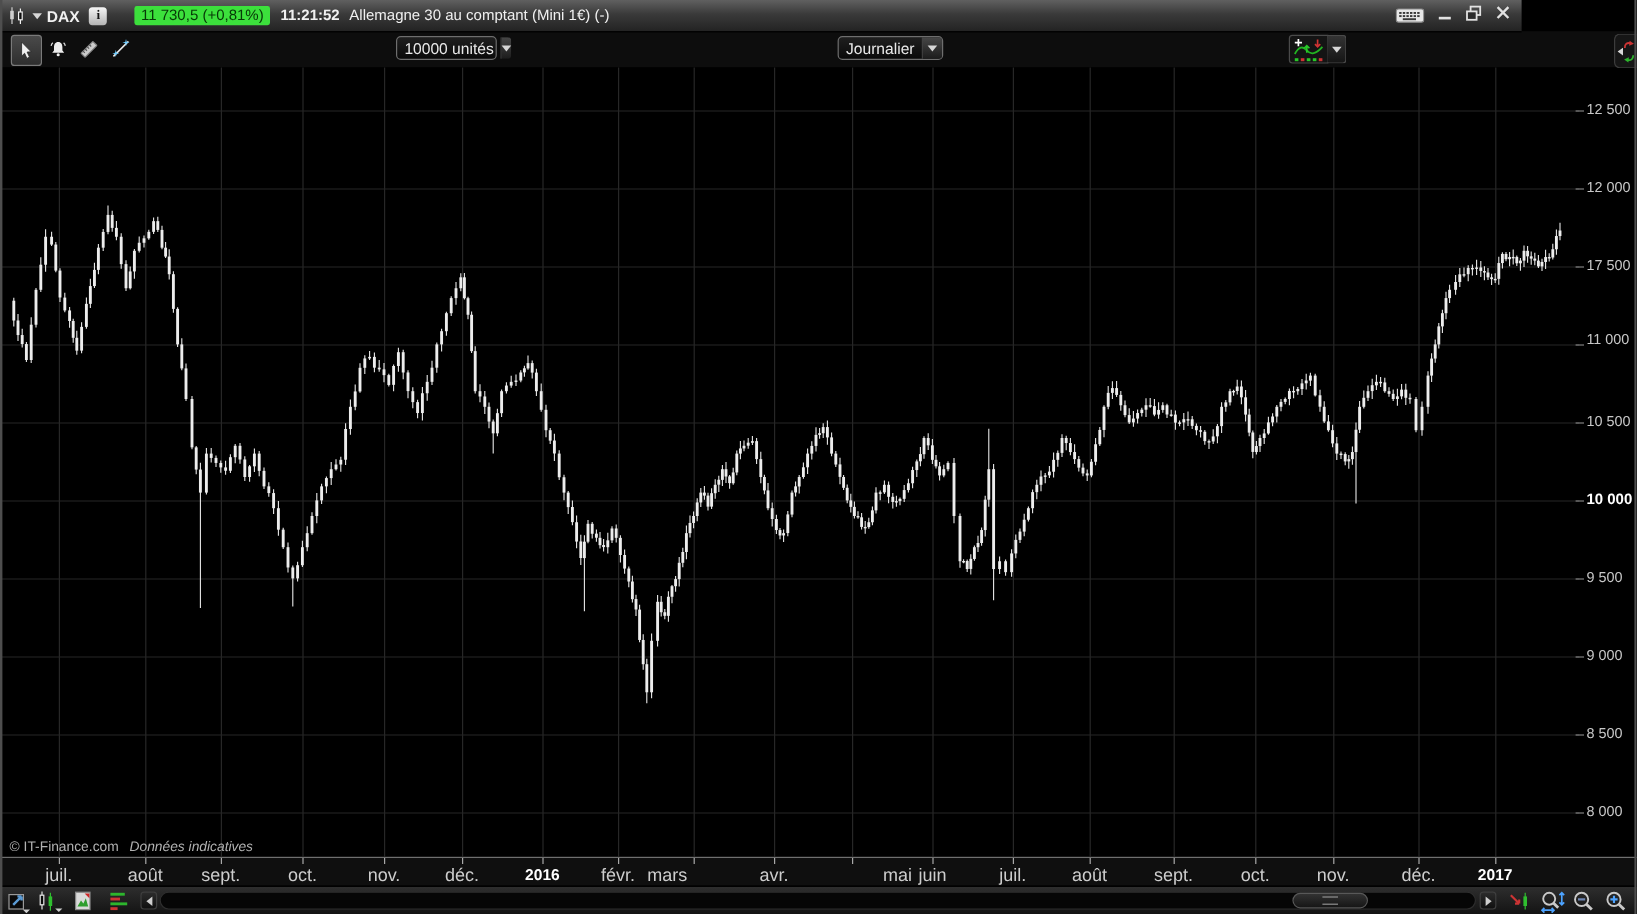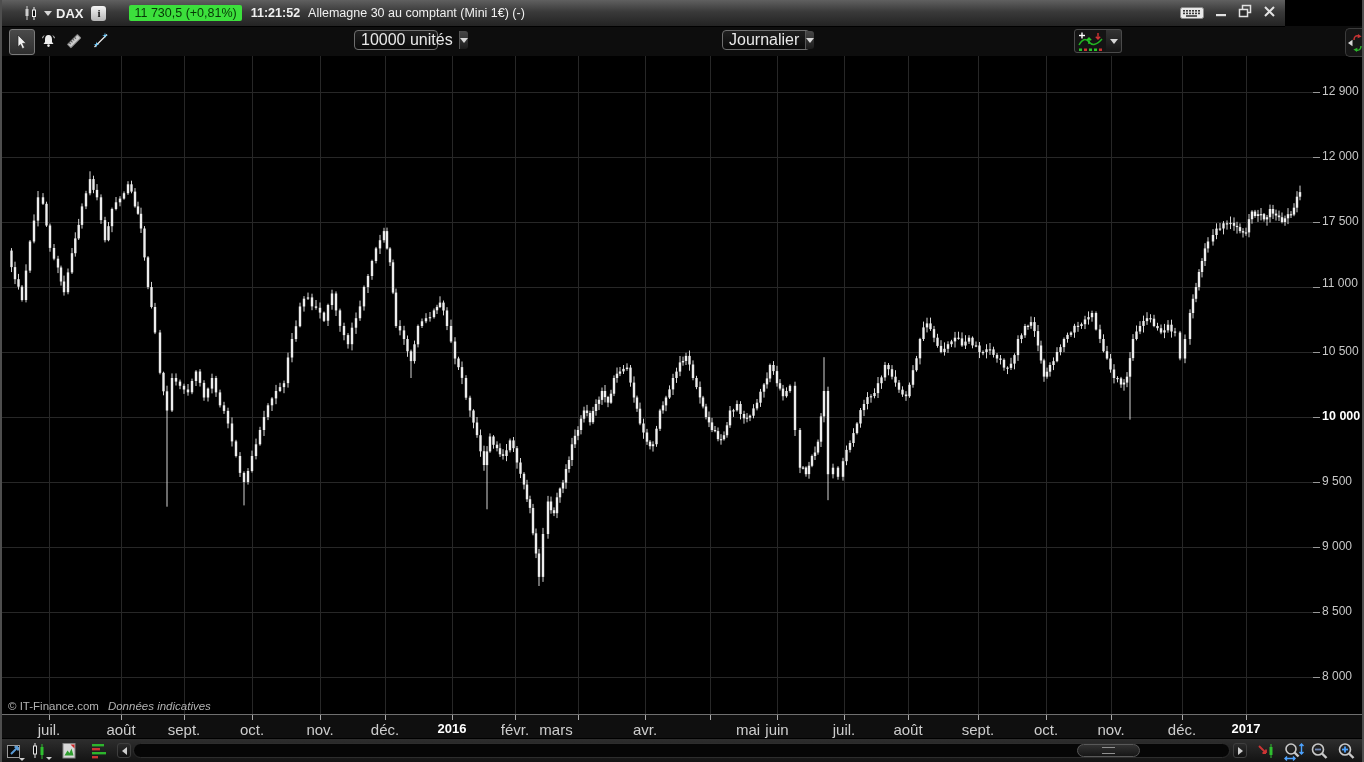--- a/index.html
+++ b/index.html
@@ -4,41 +4,41 @@
 <style>
   html,body{margin:0;padding:0;background:#000;}
   #app{position:relative;width:1364px;height:762px;background:#000;overflow:hidden;
        font-family:"Liberation Sans",sans-serif;-webkit-font-smoothing:antialiased;}
   .edge{position:absolute;top:0;bottom:0;width:2px;background:#4e4e4e;z-index:50;}
   #edge-l{left:0;} #edge-r{right:0;}
 
   
   #titlebar{position:absolute;left:0;top:0;width:1268px;height:26px;
     background:linear-gradient(180deg,#606060 0%,#3a3a3a 45%,#232323 100%);
-    border-bottom:1px solid #000;display:flex;align-items:center;color:#f0f0f0;z-index:40;padding-left:17px;}
+    border-bottom:1px solid #000;display:flex;align-items:center;color:#f0f0f0;z-index:40;}
   #titlebar .sym{font-weight:bold;font-size:13px;margin:0 8px 0 4px;}
   .tb-ico{display:flex;align-items:center;margin-left:6px;}
   .caret-down{width:0;height:0;border-left:4px solid transparent;border-right:4px solid transparent;
     border-top:5px solid #d6d6d6;margin-left:5px;}
   #info-chip{width:15px;height:15px;border-radius:3px;background:linear-gradient(#f5f5f5,#b5b5b5);
     color:#151515;font-weight:bold;font-size:11px;display:flex;align-items:center;justify-content:center;
     font-family:"Liberation Serif",serif;}
   #price-badge{background:#3ce03c;color:#073807;font-weight:normal;font-size:12.5px;
     padding:1px 5px;border-radius:2px;margin-left:23px;}
   #clock{font-weight:bold;font-size:12.5px;margin-left:9px;}
   #instrument{font-weight:normal;font-size:12.5px;margin-left:8px;}
   #winbtns{margin-left:auto;display:flex;align-items:center;gap:11px;margin-right:9px;}
   #kbd-btn{display:flex;align-items:center;}
 
   
   #toolbar{position:absolute;left:0;top:26px;width:1364px;height:30px;background:#0d0d0d;z-index:30;}
   .toolbtn{position:absolute;top:3px;width:24px;height:24px;display:flex;align-items:center;justify-content:center;border-radius:3px;}
   .toolbtn.sel{background:linear-gradient(#4a4a4a,#2e2e2e);border:1px solid #7a7a7a;}
   .dd{position:absolute;top:4px;height:20px;background:linear-gradient(#1f1f1f,#0a0a0a);
-    border:1px solid #6e6e6e;border-radius:4px;color:#e9e9e9;font-size:16px;display:flex;align-items:center;box-sizing:border-box;margin-left:24px;}
+    border:1px solid #6e6e6e;border-radius:4px;color:#e9e9e9;font-size:13px;display:flex;align-items:center;box-sizing:border-box;}
   .dd .lbl{padding:0 6px;flex:1;white-space:nowrap;}
   .dd .cbox{width:16px;align-self:stretch;border-left:1px solid #555;border-radius:0 3px 3px 0;
     background:linear-gradient(#474747,#1c1c1c);display:flex;align-items:center;justify-content:center;}
   #style-btn{position:absolute;left:1074px;top:3px;width:33px;height:24px;border:1px solid #4a4a4a;border-radius:3px 0 0 3px;
     background:#141414;display:flex;align-items:center;justify-content:center;box-sizing:border-box;}
   #style-caret{position:absolute;left:1106px;top:3px;width:16px;height:24px;border:1px solid #4a4a4a;border-left:none;
     border-radius:0 3px 3px 0;background:linear-gradient(#333,#151515);display:flex;align-items:center;justify-content:center;box-sizing:border-box;}
   #collapse-tab{position:absolute;right:0;top:2px;width:18px;height:27px;background:#161616;border:1px solid #3c3c3c;border-right:none;
     border-radius:5px 0 0 5px;display:flex;align-items:center;z-index:60;}
 
@@ -980,21 +980,21 @@
         <line x1="1291.0" y1="155.1" x2="1291.0" y2="162.0" stroke="#ededed" stroke-width="0.9"></line>
         <rect x="1289.8" y="158.2" width="2.4" height="1.2" fill="#ededed"></rect>
         <line x1="1294.0" y1="147.2" x2="1294.0" y2="160.2" stroke="#ededed" stroke-width="0.9"></line>
         <rect x="1292.8" y="151.7" width="2.4" height="6.9" fill="#ededed"></rect>
         <line x1="1297.0" y1="135.2" x2="1297.0" y2="156.3" stroke="#ededed" stroke-width="0.9"></line>
         <rect x="1295.8" y="140.7" width="2.4" height="11.0" fill="#ededed"></rect>
         <line x1="1300.0" y1="129.6" x2="1300.0" y2="144.3" stroke="#ededed" stroke-width="0.9"></line>
         <rect x="1298.8" y="136.1" width="2.4" height="4.6" fill="#ededed"></rect>
       </svg>
     <div id="y-labels">
-        <div class="ylab" style="top: 28.0067px;">12 900</div>
+        <div class="ylab" style="top: 28.0067px;">12 500</div>
         <div class="ylab" style="top: 93.0008px;">12 000</div>
         <div class="ylab" style="top: 157.995px;">17 500</div>
         <div class="ylab" style="top: 220px;">11 000</div>
         <div class="ylab" style="top: 287.983px;">10 500</div>
         <div class="ylab ylab-bold" style="top: 352.977px;">10 000</div>
         <div class="ylab" style="top: 417.971px;">9 500</div>
         <div class="ylab" style="top: 482.965px;">9 000</div>
         <div class="ylab" style="top: 547.959px;">8 500</div>
         <div class="ylab" style="top: 612.953px;">8 000</div>
       </div>

